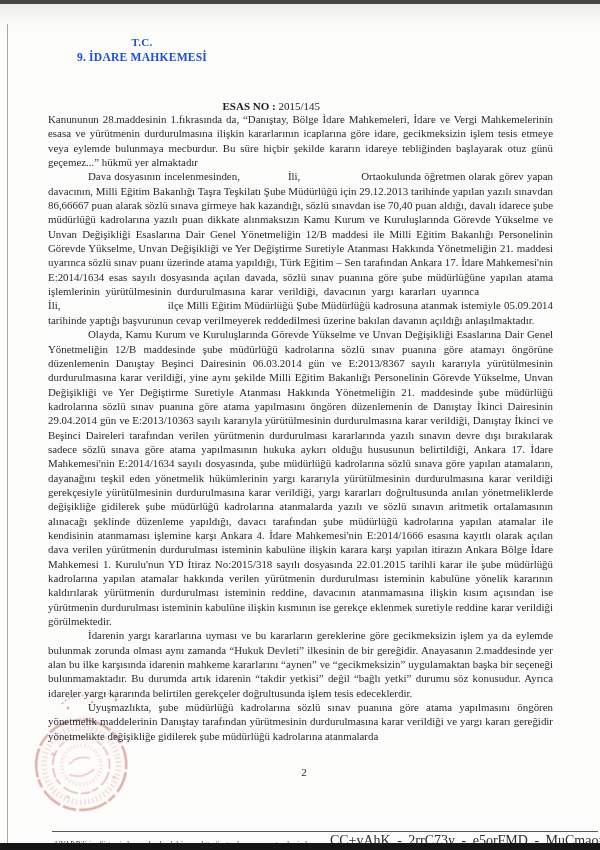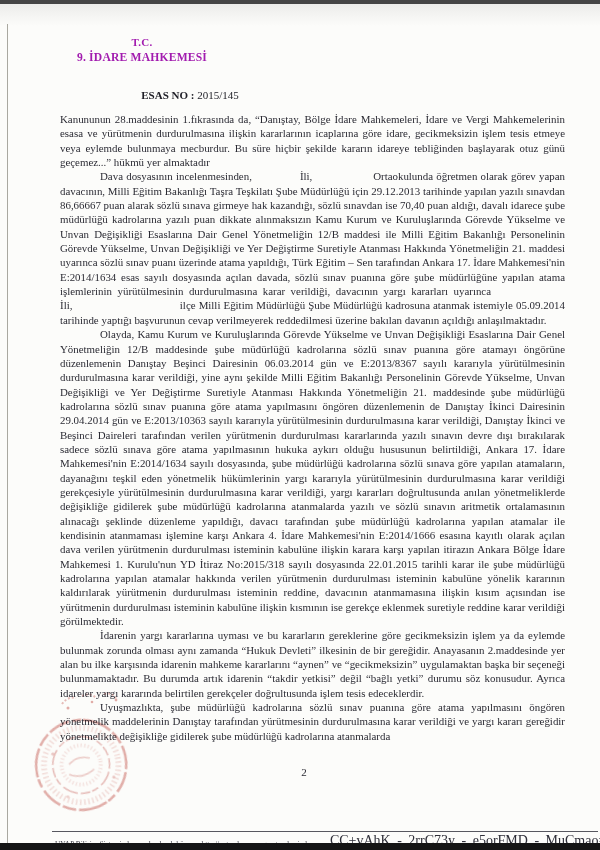--- a/index.html
+++ b/index.html
@@ -22,34 +22,34 @@
     background: #a9a8a0;
   }
   .scan-tint {
     position: absolute; top: 4px; left: 0; width: 600px; height: 22px;
     background: linear-gradient(#ececea, #fcfcfa);
   }
 
   
   .court-header {
     position: absolute; left: 60px; top: 35px; width: 164px;
-    text-align: center; font-weight: bold; color: #a21caf;
+    text-align: center; font-weight: bold; color: #1d4ed8;
     letter-spacing: .2px;
   }
   .court-header .hl { font-size: 11px; line-height: 15px; }
   .court-header .hl3 { font-size: 11.6px; }
   .case-line {
-    position: absolute; left: 60px; top: 89px; width: 260px;
-    text-align: center; font-weight: bold; font-size: 11px; color: #1d1d25;
+    position: absolute; left: 60px; top: 100px; width: 260px;
+    text-align: right; font-weight: bold; font-size: 11px; color: #1d1d25;
   }
   .case-line .case-value { font-weight: normal; font-size: 11px; }
 
   
   .document-body {
-    position: absolute; left: 60px; top: 112px; width: 505px; height: 652px;
+    position: absolute; left: 48px; top: 112px; width: 505px; height: 652px;
     overflow: hidden;
   }
   .document-body p {
     margin: 0;
     text-align: justify;
     font-size: 10.9px;
     line-height: 14.35px;
     color: #2a2a33;
   }
   .document-body p.indent { text-indent: 40px; }

